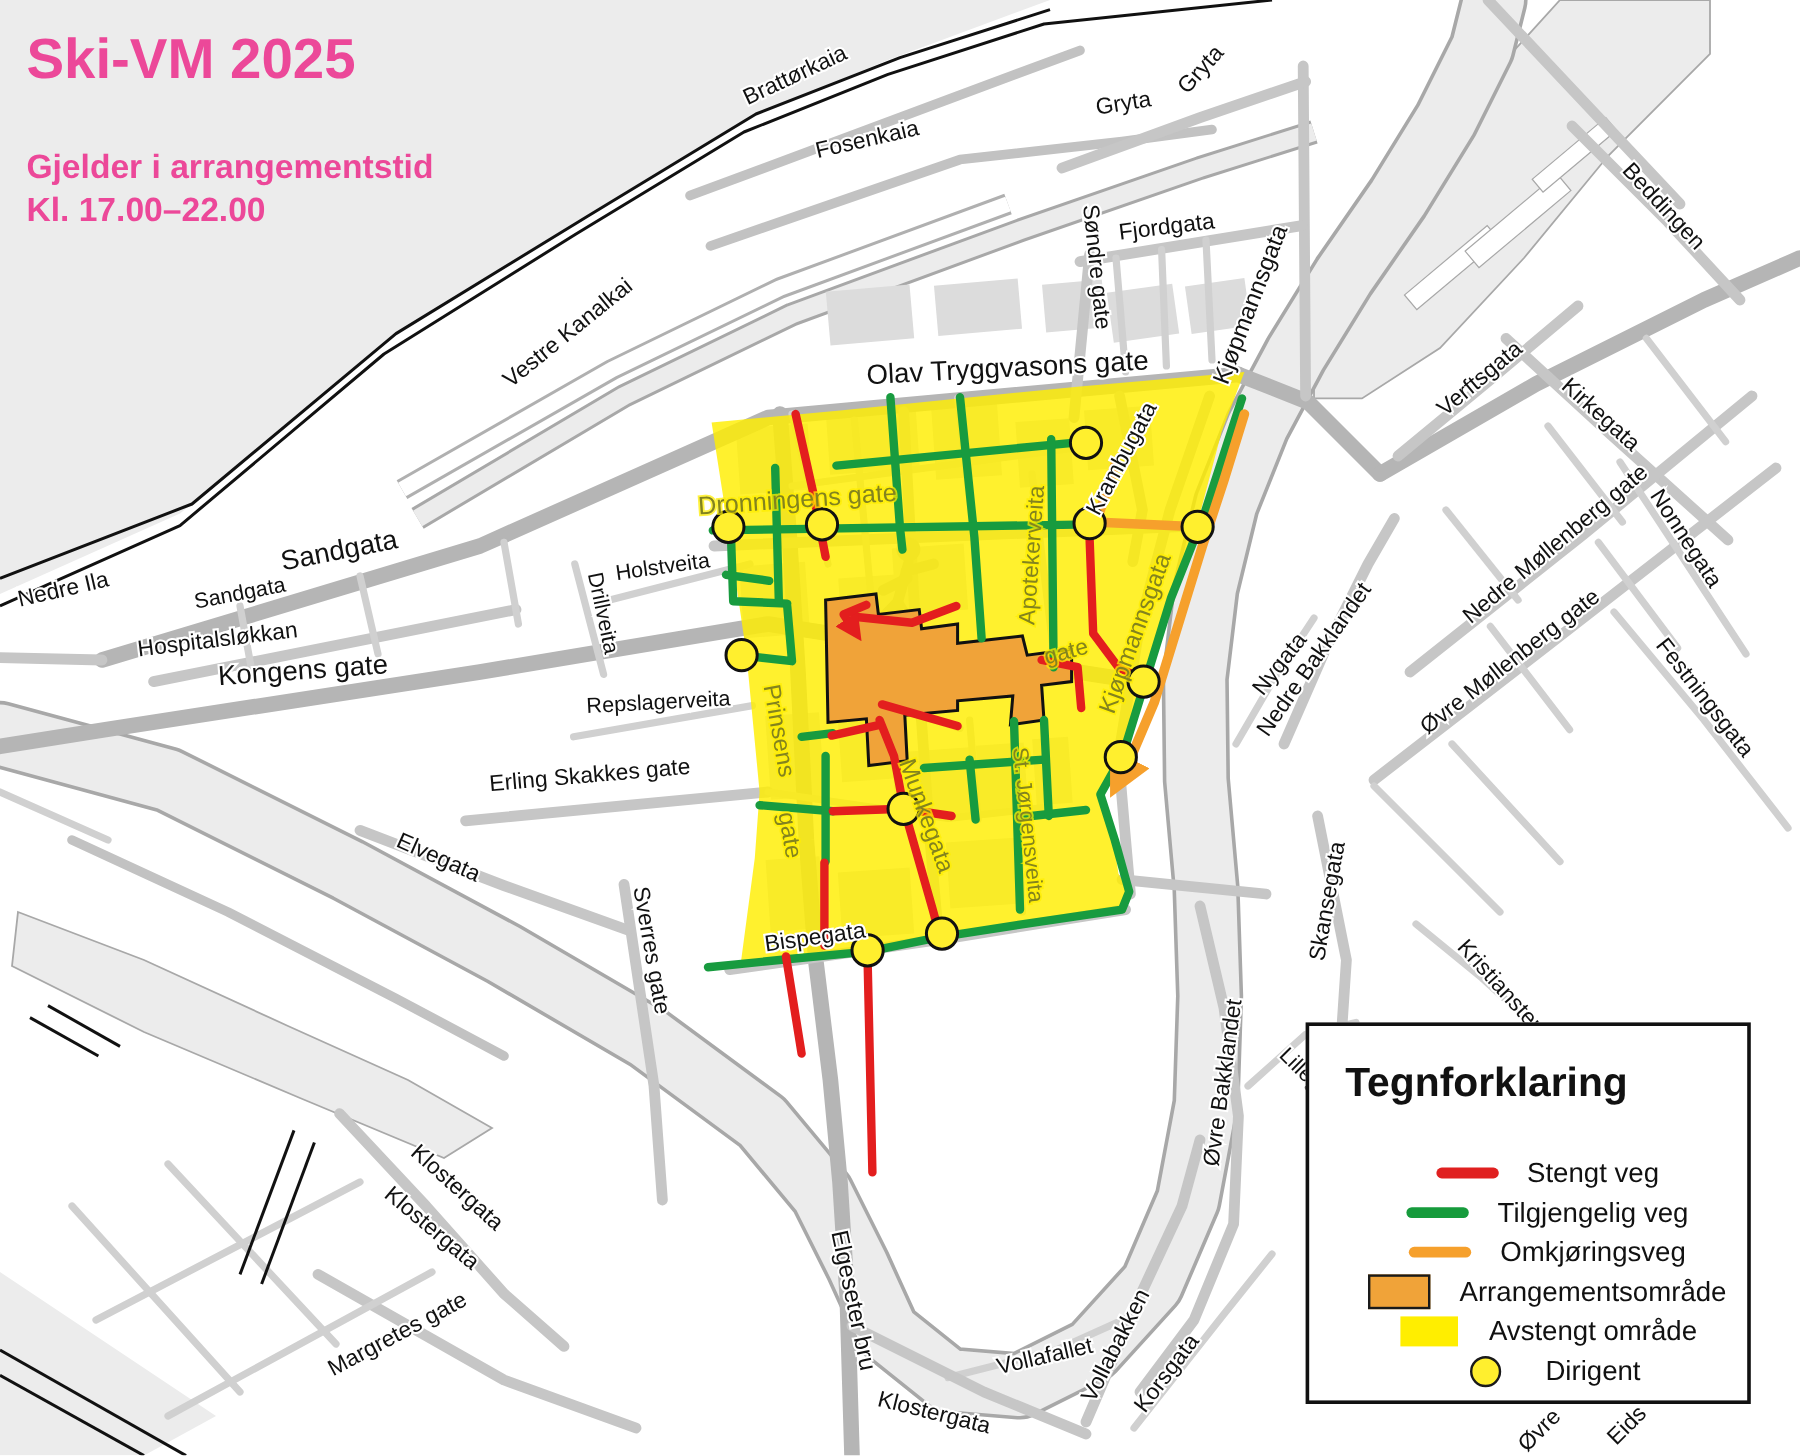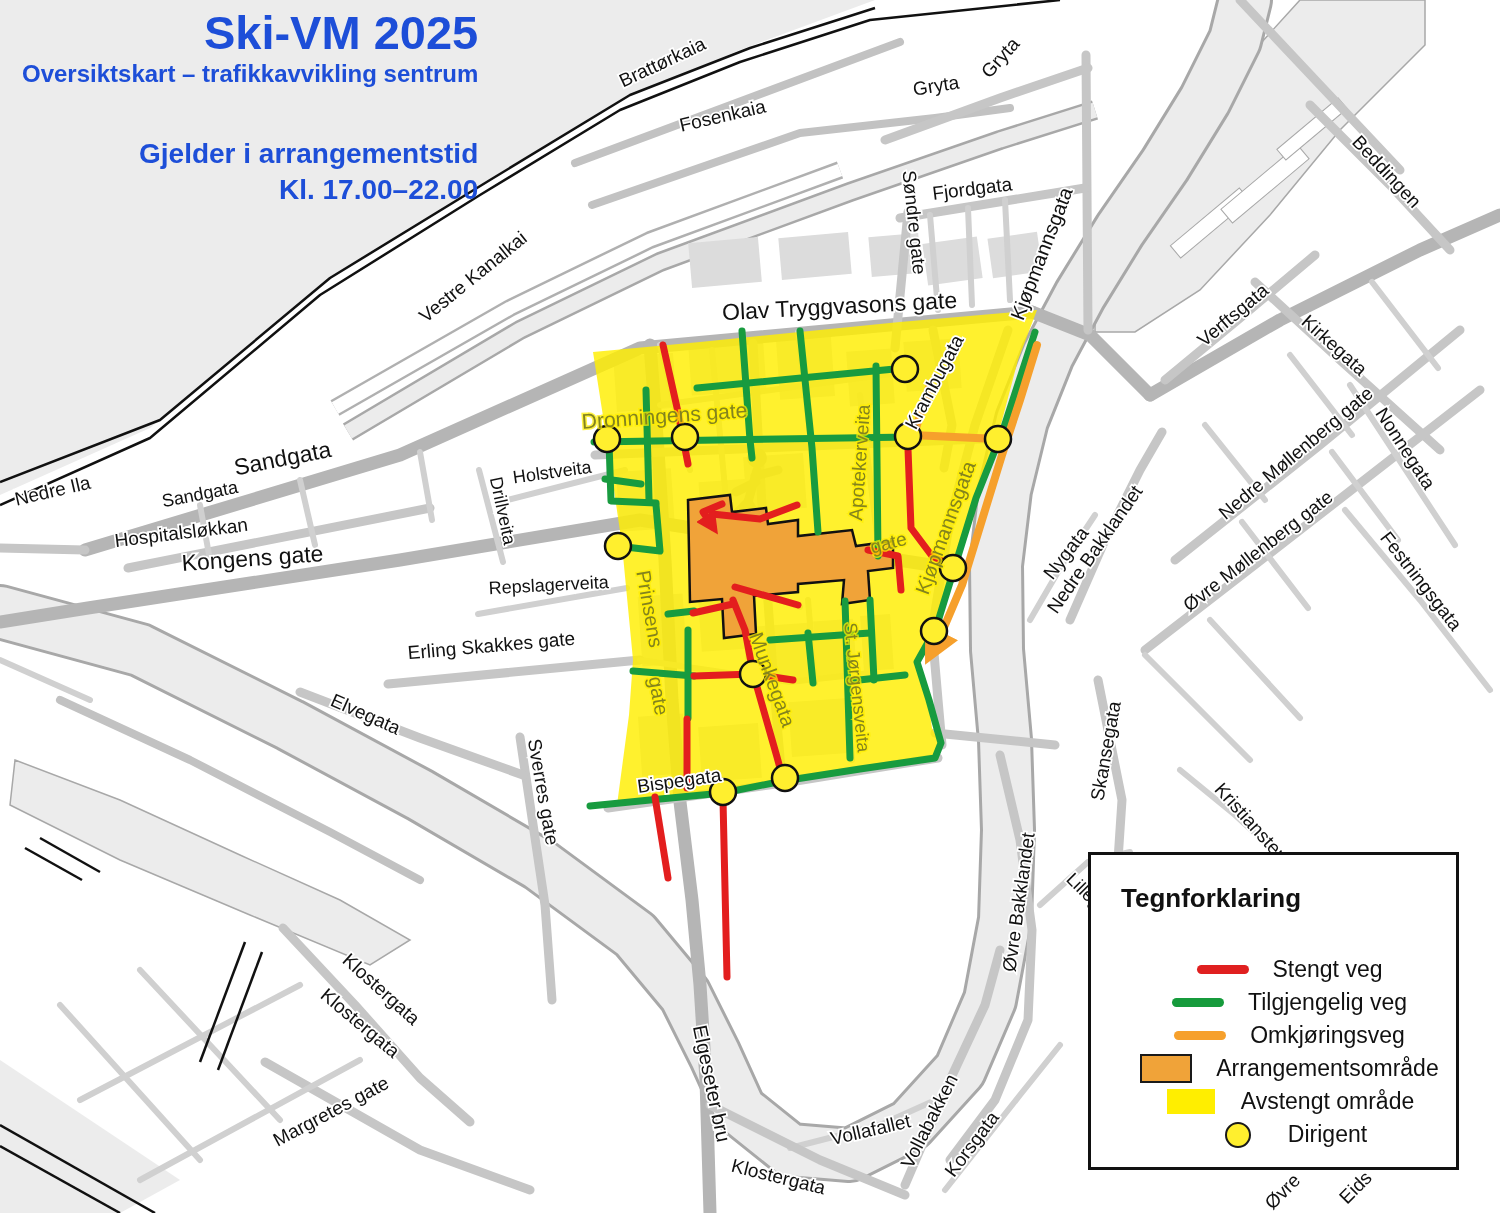--- a/index.html
+++ b/index.html
@@ -1,25 +1,25 @@
 <!DOCTYPE html>
 <html><head>
 <meta charset="utf-8">
 <style>
   html,body{margin:0;padding:0;background:#fff;font-family:"Liberation Sans",sans-serif;}
   .stage{position:relative;width:1500px;height:1213px;overflow:hidden;background:#fff;}
   svg.map{position:absolute;left:0;top:0;}
-  .titles{position:absolute;left:22px;top:8px;color:#1d4ed8;z-index:5;text-align:right;}
+  .titles{position:absolute;left:22px;top:24px;color:#ec4899;z-index:5;}
   .t-main{font-size:47px;font-weight:bold;line-height:1.05;}
   .t-sub{font-size:24px;font-weight:bold;margin-top:3px;}
   .t-when1{font-size:28px;font-weight:bold;margin-top:50px;}
   .t-when2{font-size:28px;font-weight:bold;margin-top:4px;}
   .legend{position:absolute;left:1088px;top:852px;width:371px;height:318px;box-sizing:border-box;
           background:#fff;border:3px solid #111;padding:28px 0 0 30px;z-index:6;}
-  .lg-title{font-size:26px;font-weight:bold;color:#111;}
+  .lg-title{font-size:34px;font-weight:bold;color:#111;}
   .lg-items{margin-top:40px;}
   .lg-row{display:flex;align-items:center;height:31px;margin-bottom:2px;justify-content:center;}
   .lg-sw{width:56px;display:flex;justify-content:center;margin-right:22px;flex:0 0 56px;}
   .lg-label{font-size:23px;color:#111;}
   .sw-line{width:52px;height:9px;border-radius:5px;}
   .sw-rect{width:48px;height:25px;}
   .sw-circle{width:22px;height:22px;border-radius:50%;}
   text.lb{paint-order:stroke;stroke:#fff;stroke-width:3.5px;fill:#111;font-family:"Liberation Sans",sans-serif;}
   text.lo{paint-order:stroke;stroke:rgba(255,238,0,.75);stroke-width:3px;fill:#83831f;font-family:"Liberation Sans",sans-serif;}
 </style>
@@ -274,21 +274,20 @@
         <text x="0" y="0" transform="translate(1300 458) rotate(-40)" font-size="19" text-anchor="middle" class="lb">Nedre Møllenberg gate</text>
         <text x="0" y="0" transform="translate(1262 556) rotate(-38)" font-size="19" text-anchor="middle" class="lb">Øvre Møllenberg gate</text>
         <text x="0" y="0" transform="translate(1416 585) rotate(52)" font-size="19" text-anchor="middle" class="lb">Festningsgata</text>
         <text x="0" y="0" transform="translate(1287 1196) rotate(-45)" font-size="19" text-anchor="middle" class="lb">Øvre</text>
         <text x="0" y="0" transform="translate(1360 1192) rotate(-45)" font-size="19" text-anchor="middle" class="lb">Eids</text>
       </g>
   </svg>
 
   <div class="titles">
     <div class="t-main">Ski-VM 2025</div>
-    <div class="t-sub">Oversiktskart – trafikkavvikling sentrum</div>
     <div class="t-when1">Gjelder i arrangementstid</div>
     <div class="t-when2">Kl. 17.00–22.00</div>
   </div>
 
   <div class="legend">
     <div class="lg-title">Tegnforklaring</div>
     <div class="lg-items" id="lg-items">
         <div class="lg-row">
           <div class="lg-sw">
             <div class="sw-line" style="background: rgb(224, 32, 32);"></div>

